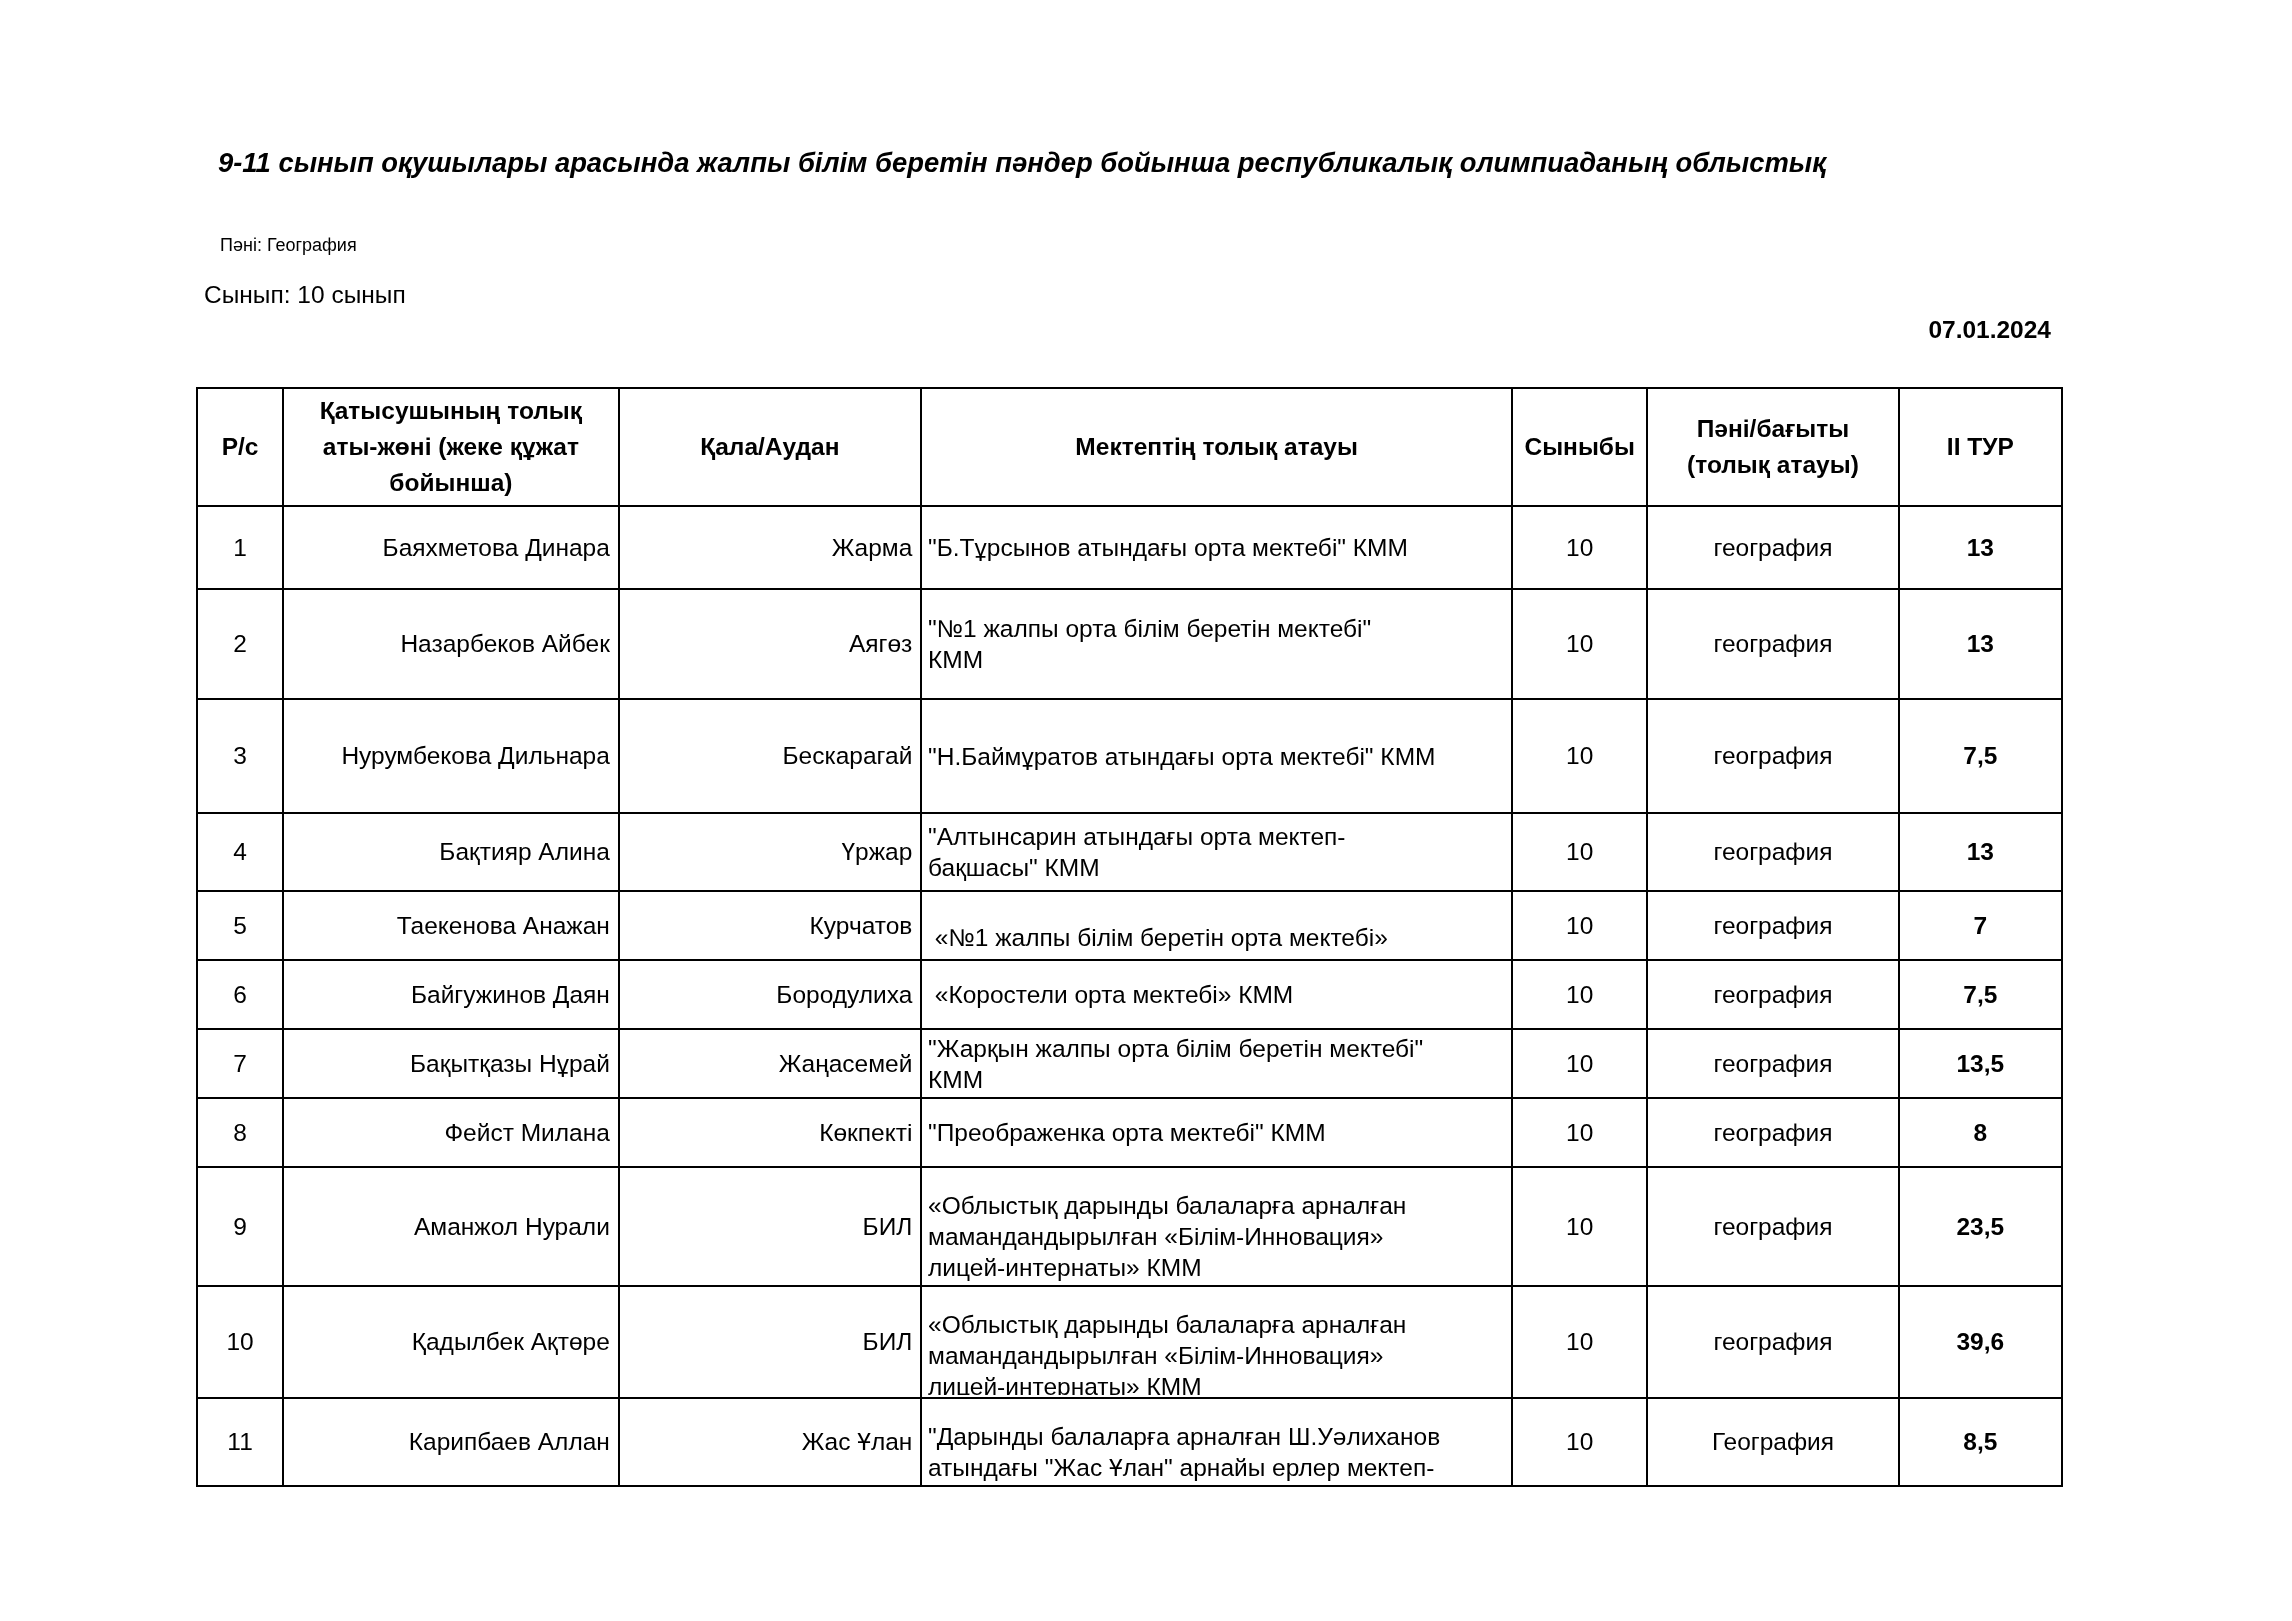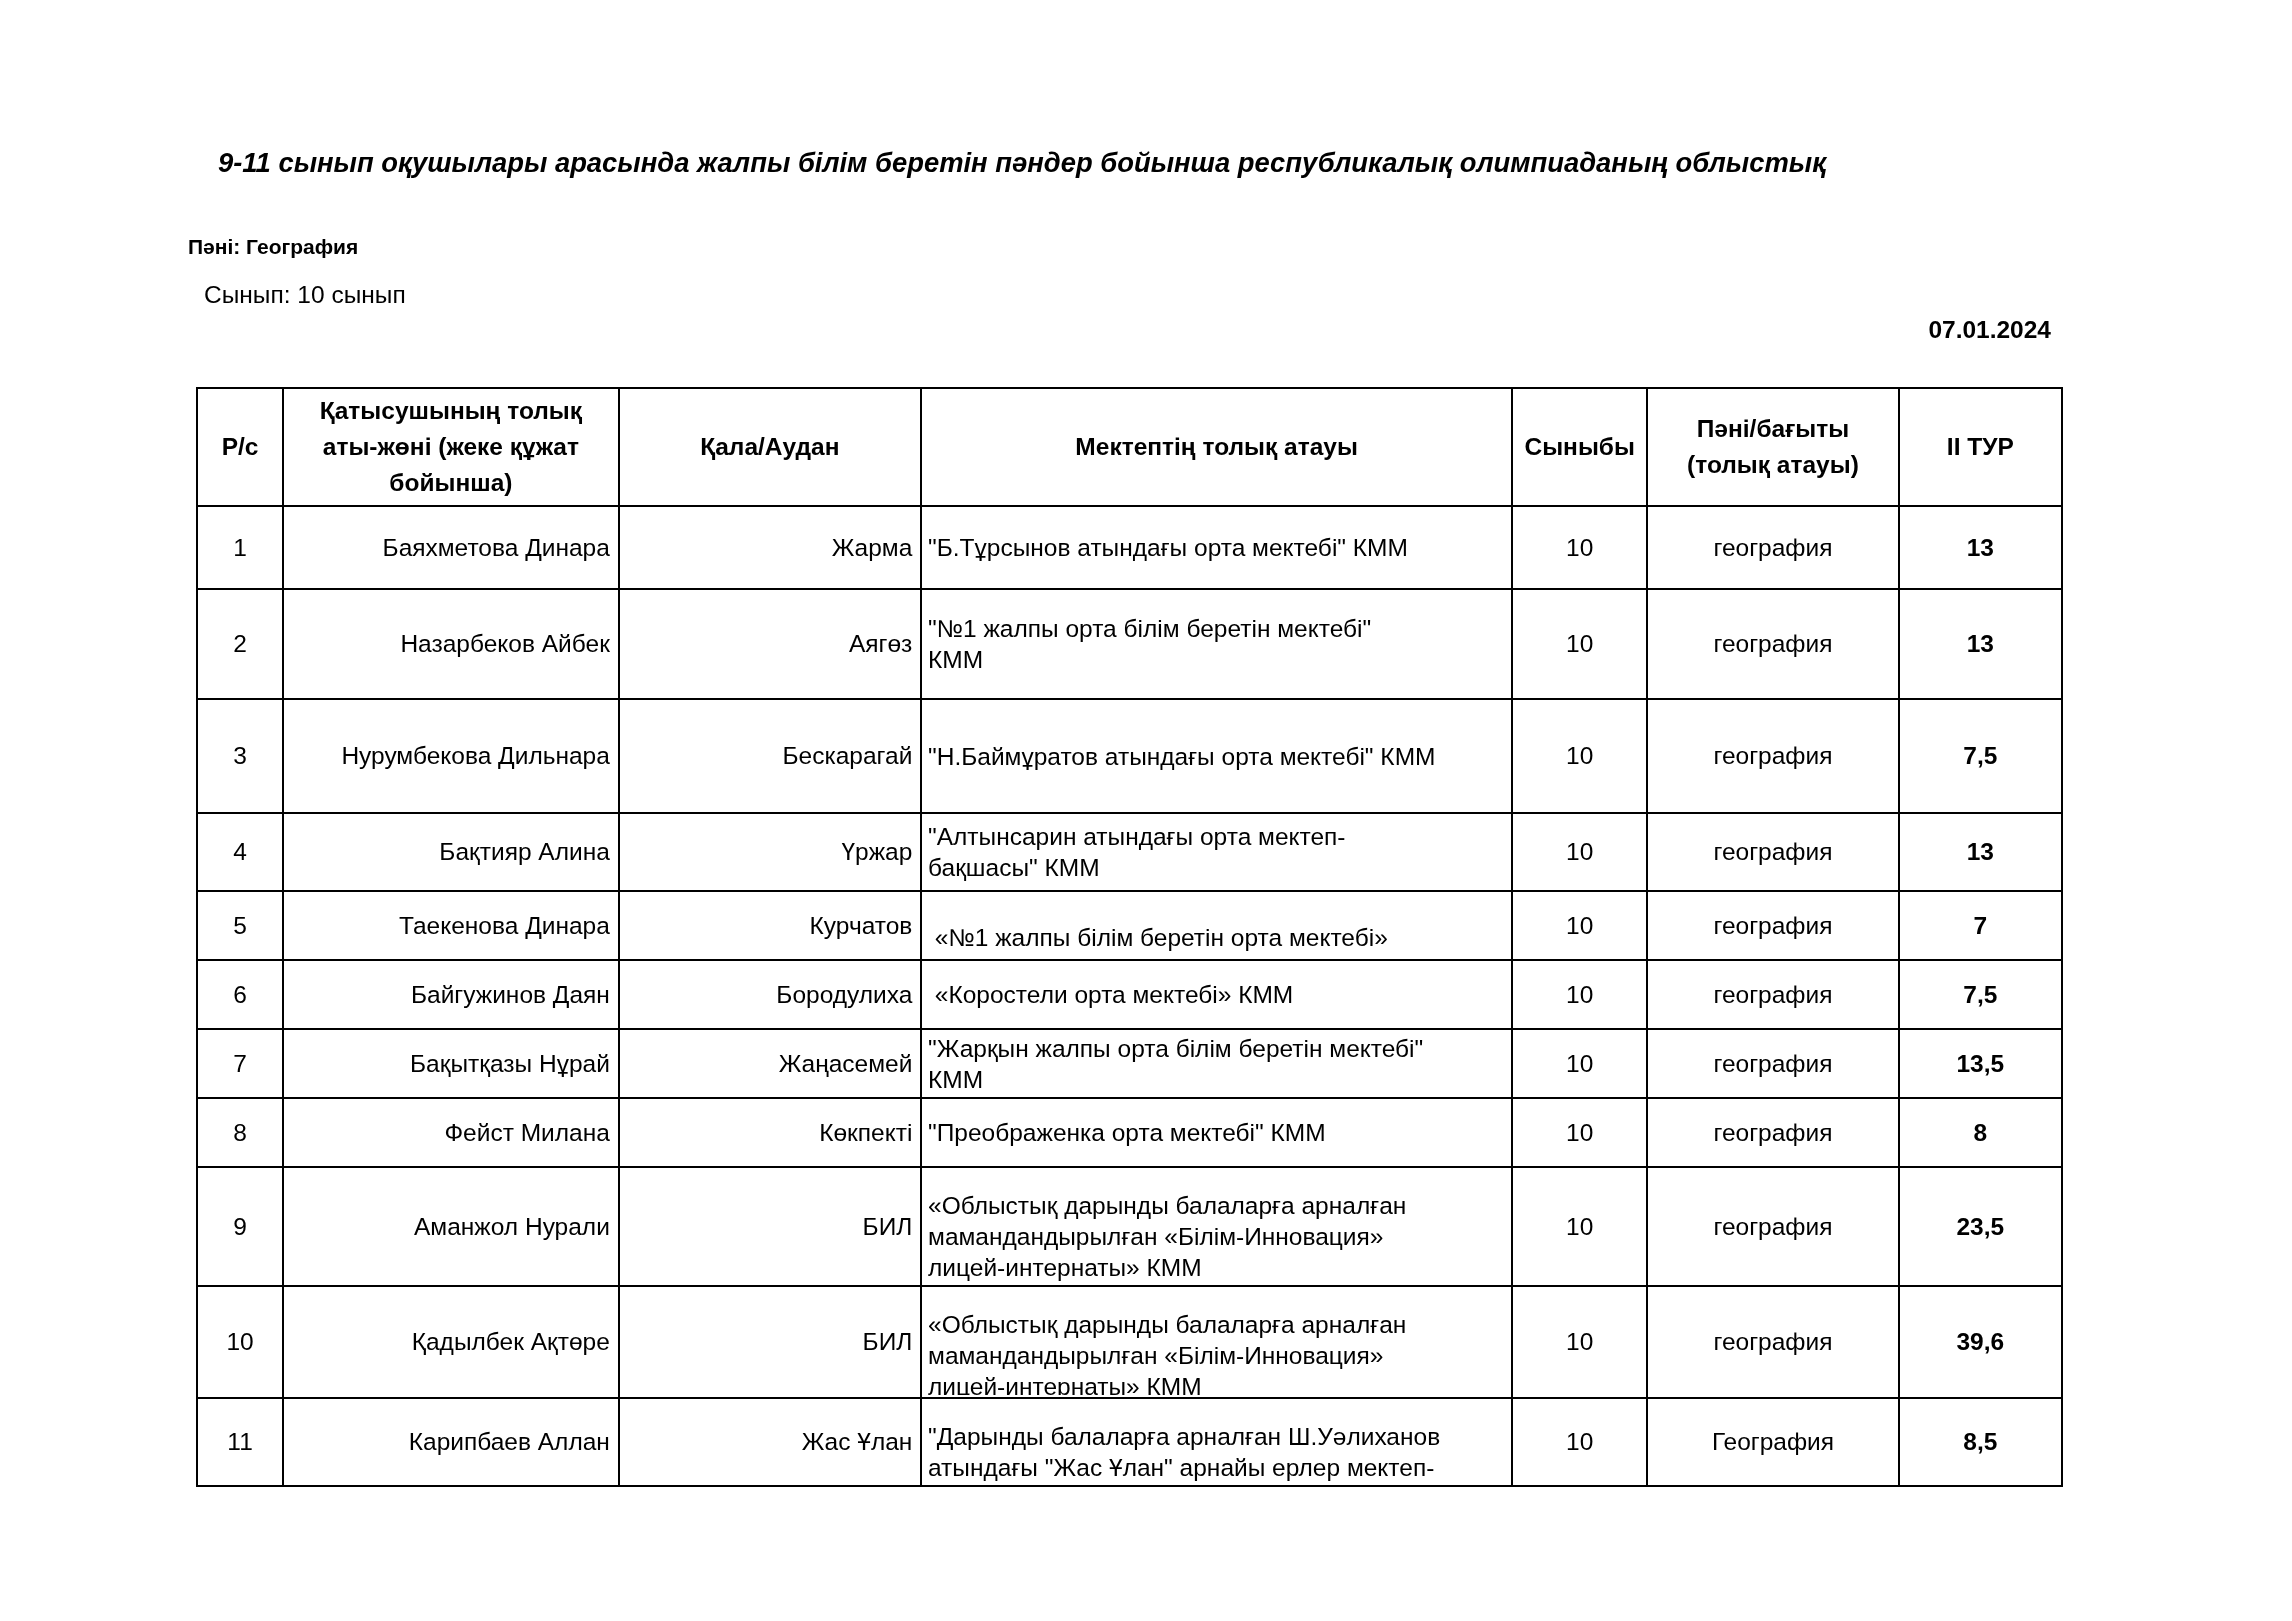--- a/index.html
+++ b/index.html
@@ -1,18 +1,18 @@
 <!DOCTYPE html>
 <html><head>
 <meta charset="utf-8">
 <style>
   html,body{margin:0;padding:0;background:#ffffff;width:2293px;height:1621px;overflow:hidden;}
   body{font-family:"Liberation Sans","DejaVu Sans",sans-serif;color:#000;position:relative;}
   .doc-title{position:absolute;left:218px;top:147px;font-size:27.4px;font-weight:bold;white-space:nowrap;font-style:italic;}
-  .meta-subject{position:absolute;left:188px;top:235px;font-size:21px;font-weight:bold;}
+  .meta-subject{position:absolute;left:220px;top:235px;font-size:18px;font-weight:normal;}
   .meta-grade{position:absolute;left:204px;top:281px;font-size:24.5px;font-weight:normal;}
   .doc-date{position:absolute;right:242px;top:316px;font-size:24.5px;font-weight:bold;}
   table.results{position:absolute;left:196px;top:387px;width:1867px;border-collapse:collapse;table-layout:fixed;}
   col.c-num{width:86px;} col.c-name{width:335px;} col.c-city{width:302px;}
   col.c-school{width:590px;} col.c-grade{width:135px;} col.c-subject{width:251px;} col.c-score{width:163px;}
   th,td{border:2.9px solid #000;font-size:24.5px;padding:2px 7.8px;vertical-align:middle;overflow:hidden;}
   th{font-weight:bold;text-align:center;line-height:36px;padding:3.9px 5.9px;}
   td.num,td.grade,td.subject,td.score{text-align:center;}
   td.score{font-weight:bold;}
   td.name,td.city{text-align:right;}
@@ -99,21 +99,21 @@
       <td class="school">
           <div class="wrap">"Алтынсарин атындағы орта мектеп-
 бақшасы" КММ</div>
         </td>
       <td class="grade">10</td>
       <td class="subject">география</td>
       <td class="score">13</td>
     </tr>
     <tr class="r5">
       <td class="num">5</td>
-      <td class="name">Таекенова Динара</td>
+      <td class="name">Таекенова Анажан</td>
       <td class="city">Курчатов</td>
       <td class="school">
           <div class="wrap"> «№1 жалпы білім беретін орта мектебі»</div>
         </td>
       <td class="grade">10</td>
       <td class="subject">география</td>
       <td class="score">7</td>
     </tr>
     <tr class="r6">
       <td class="num">6</td>

